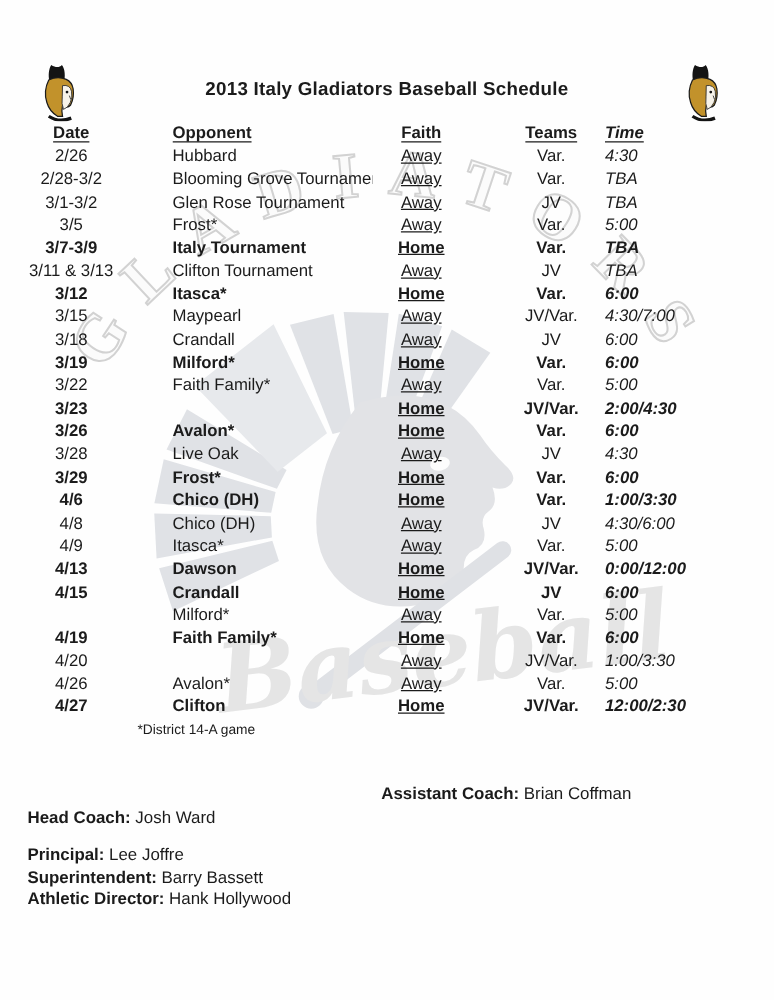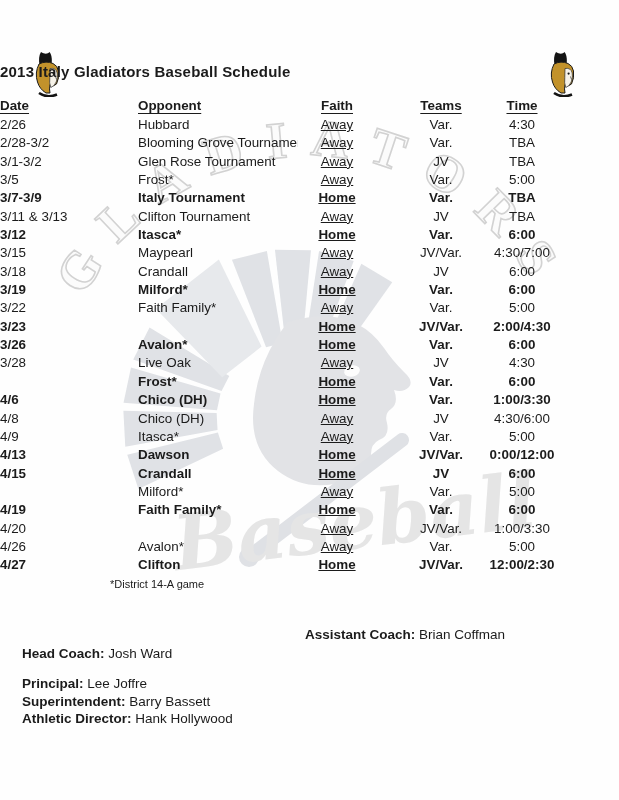--- a/index.html
+++ b/index.html
@@ -3,38 +3,38 @@
 <meta charset="utf-8">
 <style>
   html,body{margin:0;padding:0;background:#ffffff;}
   body{width:619px;height:800px;font-family:"Liberation Sans",sans-serif;color:#1b1b1b;}
   .page{position:relative;width:619px;height:800px;background:#fefefe;overflow:hidden;}
 
   
   .wm{position:absolute;left:0;top:0;width:619px;height:800px;pointer-events:none;}
 
   
-  .title{position:absolute;top:63px;left:0;width:619px;text-align:left;
+  .title{position:absolute;top:63px;left:0;width:619px;text-align:center;
          font-size:15px;font-weight:bold;letter-spacing:.2px;}
   .logo{position:absolute;top:51px;width:36px;height:46px;}
   .logo.left{left:28px;}
   .logo.right{left:543px;}
 
   
   .table{position:absolute;top:96px;left:0;width:619px;}
   .row{display:grid;grid-template-columns:114px 24px 160px 78px 26px 78px 4px 76px;
        height:18.35px;align-items:center;font-size:13.4px;line-height:18.35px;}
   .row.hdr{height:20px;font-weight:bold;}
   .row.hdr .cell{text-decoration:underline;text-underline-offset:3px;}
   .row.bold{font-weight:bold;}
-  .c-date{grid-column:1;text-align:left;white-space:nowrap;}
+  .c-date{grid-column:1;text-align:center;white-space:nowrap;}
   .c-opp{grid-column:3;text-align:left;white-space:nowrap;overflow:hidden;}
   .c-site{grid-column:4;text-align:center;text-decoration:underline;}
   .c-teams{grid-column:6;text-align:center;white-space:nowrap;}
-  .c-time{grid-column:8;text-align:center;white-space:nowrap;}
+  .c-time{grid-column:8;white-space:nowrap;font-style:italic;}
 
   .footnote{position:absolute;top:578px;left:110px;font-size:11px;}
 
   .coach-line{position:absolute;top:627px;font-size:13.5px;white-space:nowrap;}
   .coach-line.head{left:22px;margin-top:19px;}
   .coach-line.asst{left:305px;}
   .lbl{font-weight:bold;}
 
   .admin{position:absolute;left:22px;top:675px;font-size:13.5px;line-height:17.6px;}
   .admin div{white-space:nowrap;}
@@ -210,20 +210,21 @@
       <div class="cell c-time">6:00</div>
     </div>
       <div class="row">
       <div class="cell c-date">3/28</div>
       <div class="cell c-opp">Live Oak</div>
       <div class="cell c-site">Away</div>
       <div class="cell c-teams">JV</div>
       <div class="cell c-time">4:30</div>
     </div>
       <div class="row bold">
+      <div class="cell c-date">3/29</div>
       <div class="cell c-opp">Frost*</div>
       <div class="cell c-site">Home</div>
       <div class="cell c-teams">Var.</div>
       <div class="cell c-time">6:00</div>
     </div>
       <div class="row bold">
       <div class="cell c-date">4/6</div>
       <div class="cell c-opp">Chico (DH)</div>
       <div class="cell c-site">Home</div>
       <div class="cell c-teams">Var.</div>

